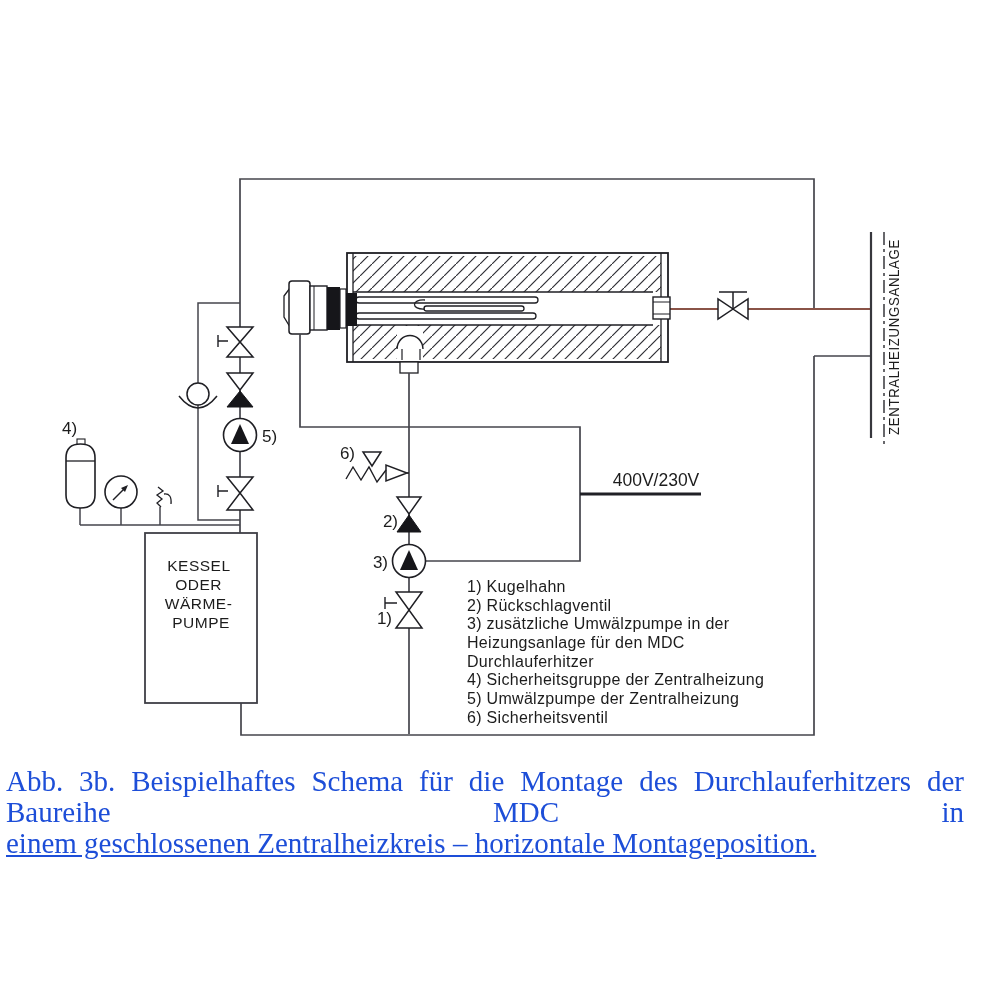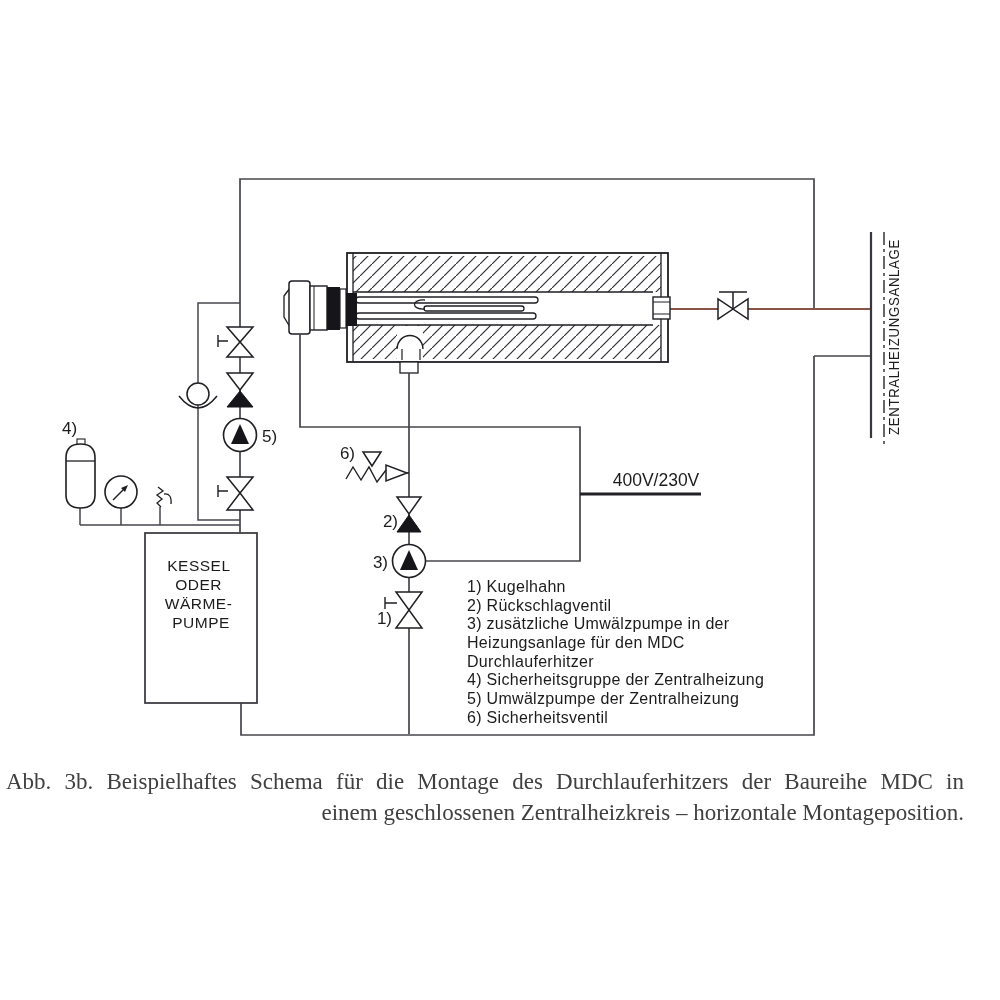--- a/index.html
+++ b/index.html
@@ -1,22 +1,22 @@
 <!DOCTYPE html>
 <html><head>
 <meta charset="utf-8">
 <style>
   html,body{margin:0;padding:0;background:#ffffff;}
   .page{position:relative;width:1000px;height:1000px;background:#ffffff;overflow:hidden;
         font-family:"Liberation Sans",sans-serif;}
   .diagram-svg{position:absolute;left:0;top:0;}
   .caption{position:absolute;left:6px;top:766px;width:958px;
-           font-family:"Liberation Serif",serif;font-size:23px;line-height:31px;color:#404040;}
+           font-family:"Liberation Serif",serif;font-size:29px;line-height:31px;color:#1d4ed8;}
   .caption .l1{display:block;text-align:justify;text-align-last:justify;}
-  .caption .l2{display:block;text-align:right;}
+  .caption .l2{display:block;text-align:left;text-decoration:underline;}
   svg text{font-family:"Liberation Sans",sans-serif;fill:#1c1c1c;}
 </style>
 </head>
 <body>
 
 <div class="page">
 
 <svg class="diagram-svg" width="1000" height="760" viewBox="0 0 1000 760">
   <defs>
     <pattern id="hatch" width="12" height="12" patternUnits="userSpaceOnUse">

